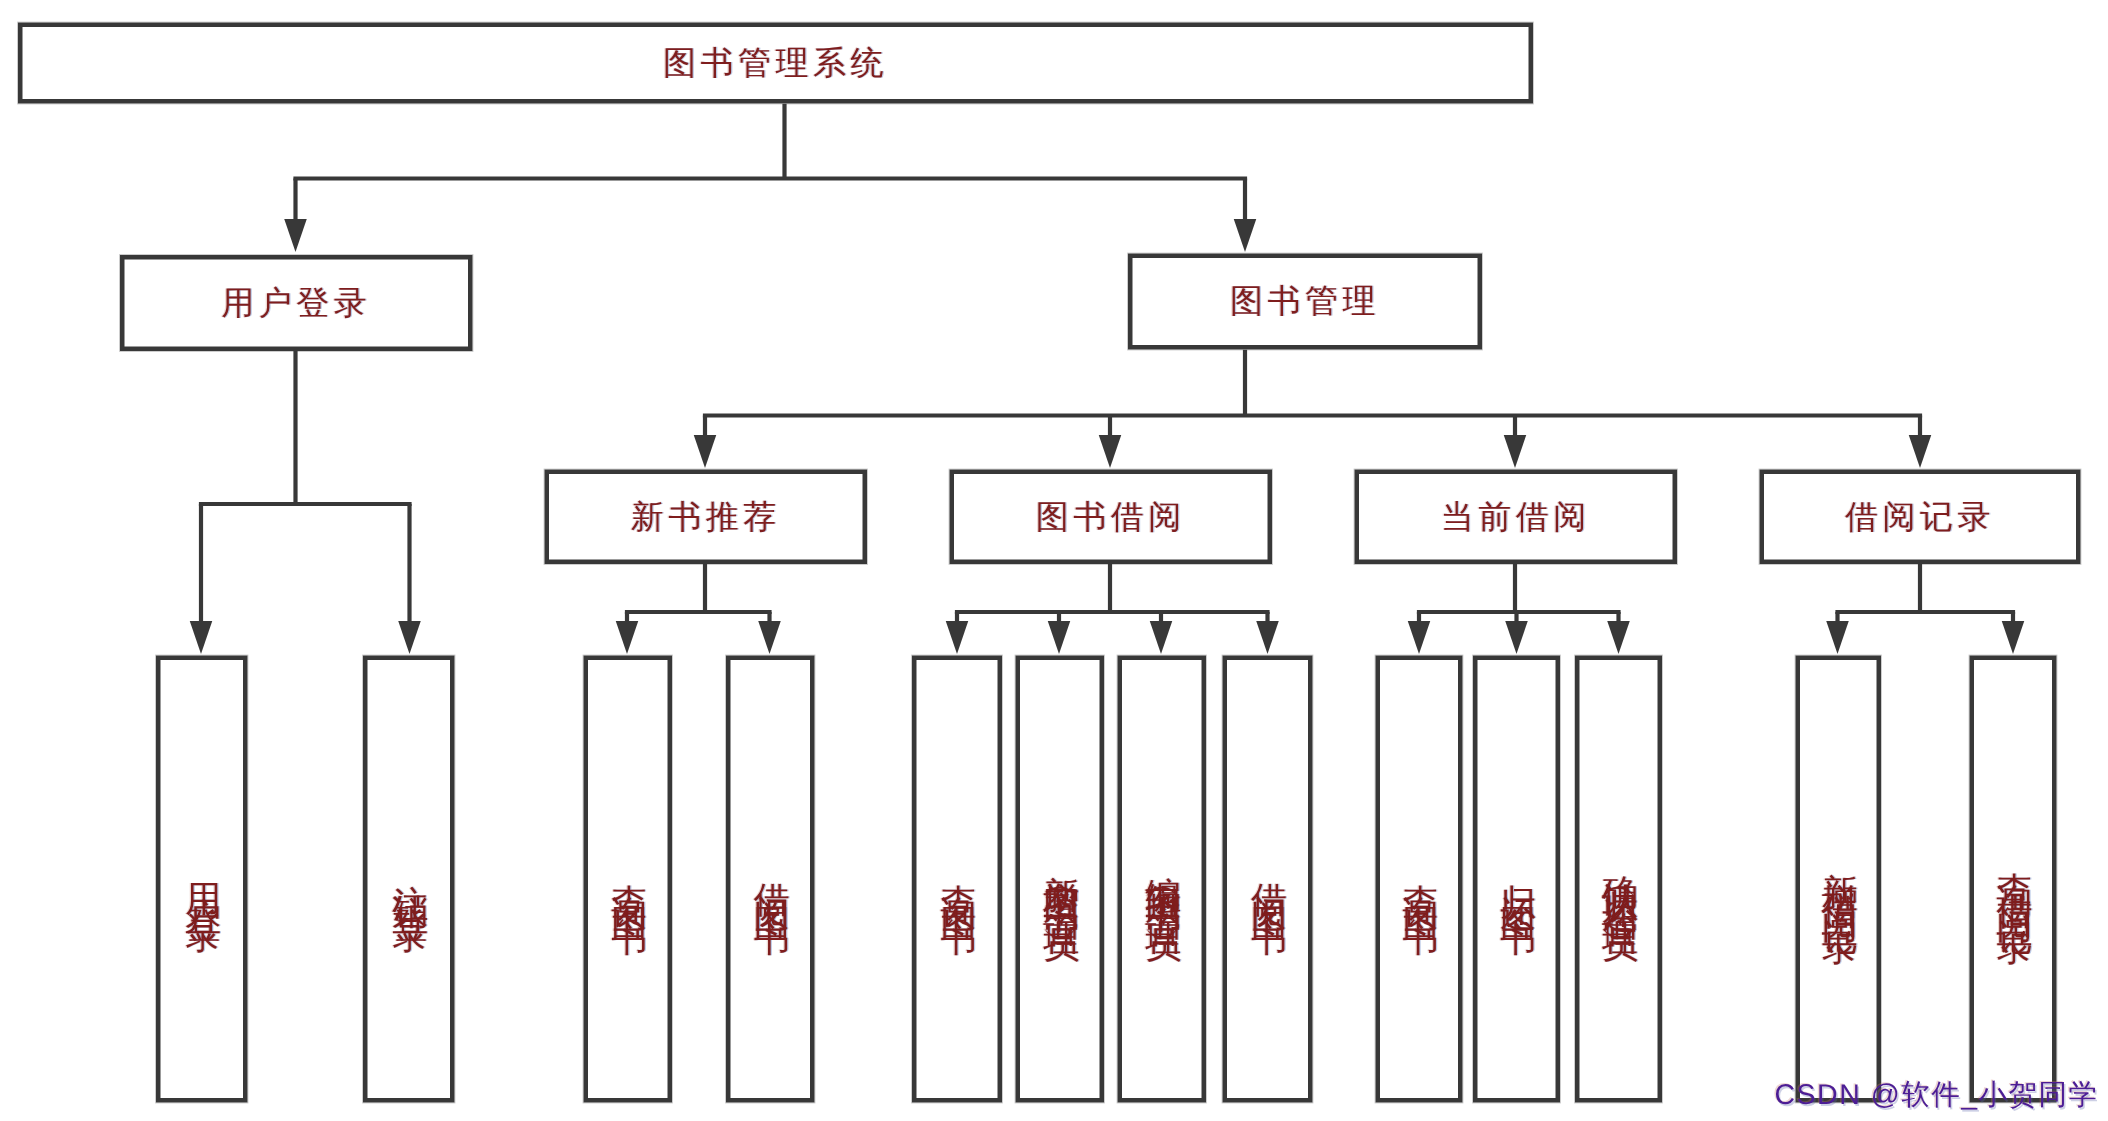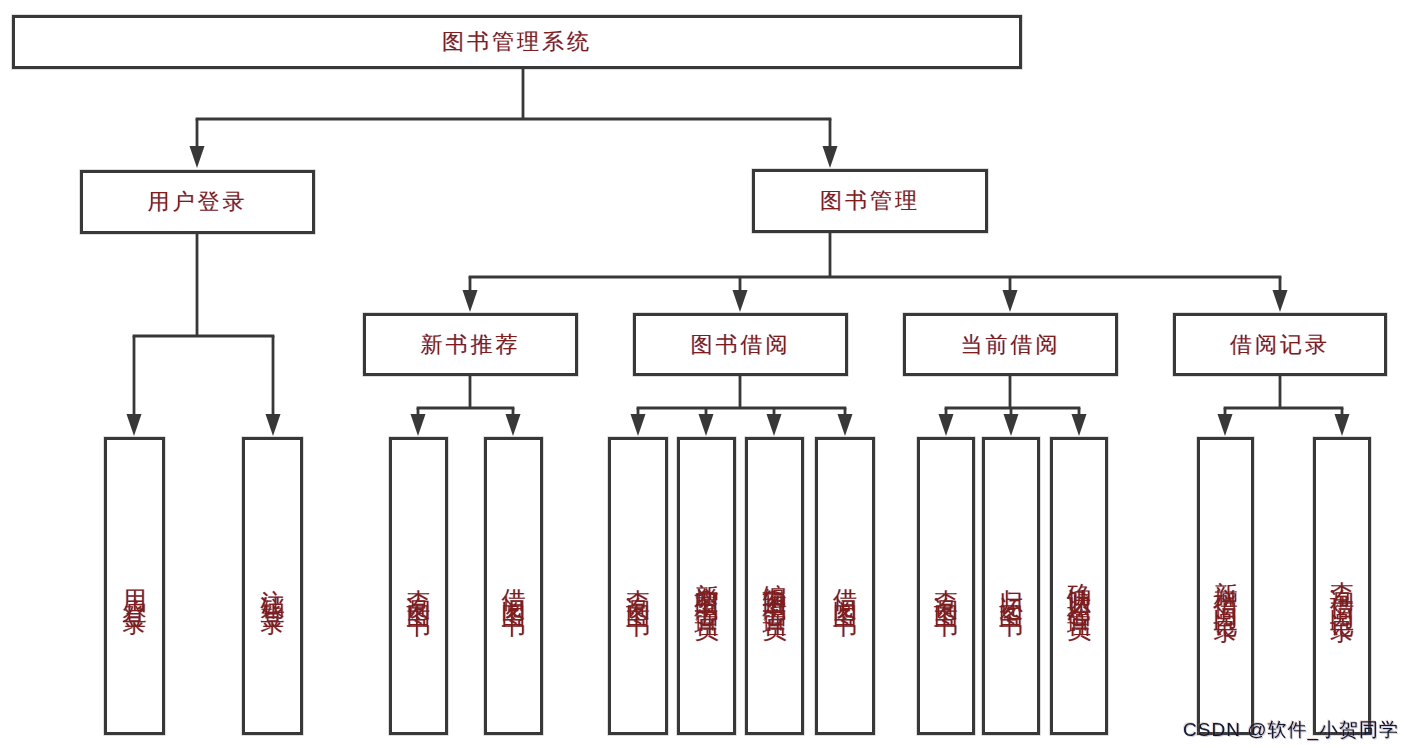--- a/index.html
+++ b/index.html
@@ -76,21 +76,21 @@
   
   .l-6 .v-label, .l-7 .v-label, .l-11 .v-label { letter-spacing: 5px; }
 
   .watermark {
     position: absolute;
     right: 6px;
     bottom: 4px;
     z-index: 2;
     font-size: 19px;
     letter-spacing: 1px;
-    color: #0f172a;
+    color: #4c1d95;
     white-space: nowrap;
     text-shadow: 1px 1px 0 rgba(90,100,170,0.30), -1px -1px 0 rgba(200,120,110,0.30);
   }
 </style>
 </head>
 <body>
 
 <div class="canvas">
 
   <svg class="connector-layer" viewBox="0 0 1405 747" aria-hidden="true">

